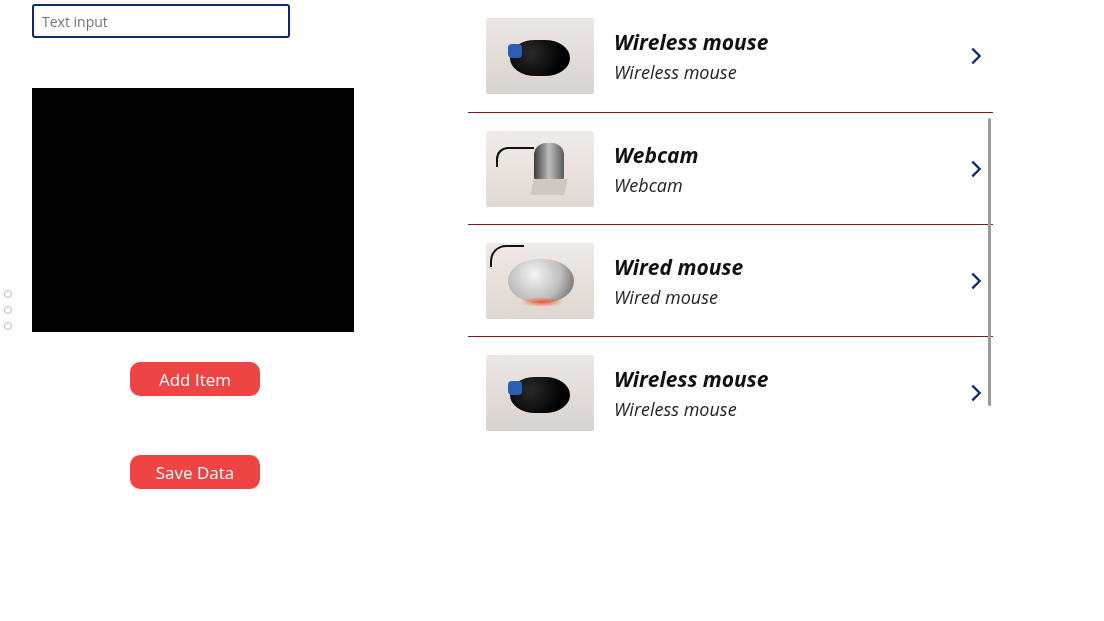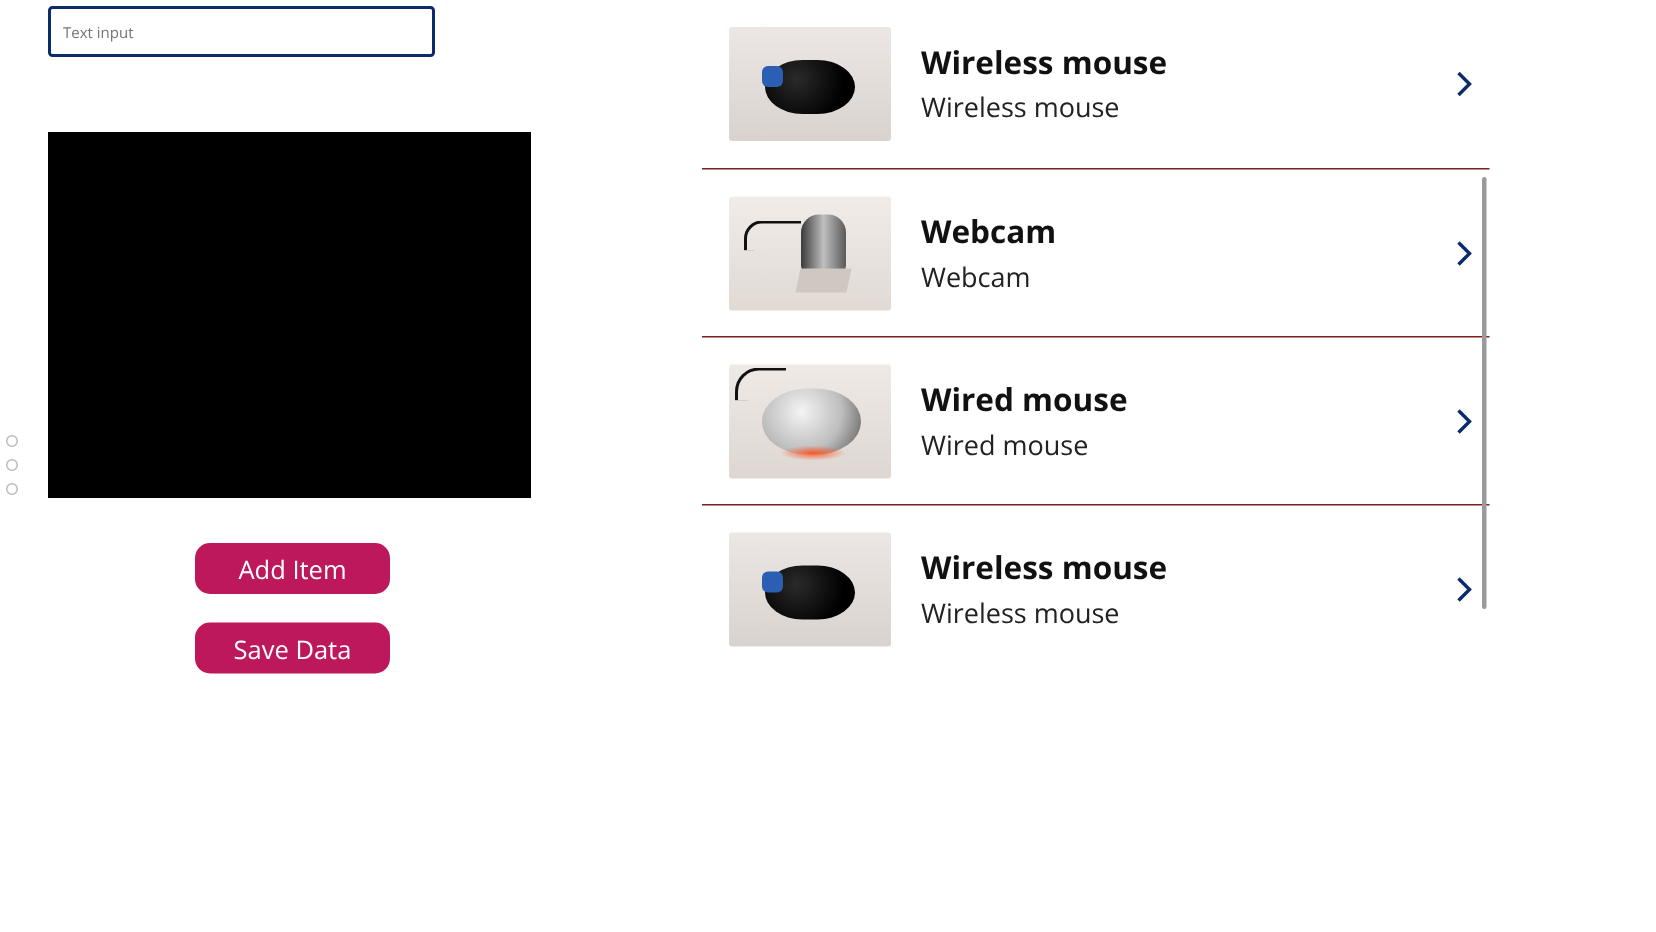--- a/index.html
+++ b/index.html
@@ -26,49 +26,49 @@
     left: 32px;
     top: 0;
     width: 360px;
   }
 
   .text-input {
     width: 258px;
     height: 34px;
     border: 2px solid #0b2b6b;
     border-radius: 3px;
-    font-size: 10px;
+    font-size: 14px;
     padding: 0 8px;
     margin-top: 4px;
     font-family: inherit;
     color: #b91c1c;
   }
 
   .preview {
     width: 322px;
     height: 244px;
     background: #000;
     margin-top: 50px;
   }
 
   .btn {
     display: block;
     width: 130px;
     height: 34px;
     margin-top: 30px;
     margin-left: 98px;
-    background: #be185d;
+    background: #ef4444;
     color: #fff;
     border: none;
     border-radius: 10px;
     font-size: 17px;
     font-family: inherit;
     cursor: pointer;
   }
-  .btn + .btn { margin-top: 19px; }
+  .btn + .btn { margin-top: 59px; }
 
   .list-panel {
     position: absolute;
     left: 468px;
     top: 0;
     width: 525px;
     height: 621px;
   }
 
   .list-row {
@@ -147,21 +147,21 @@
     border-radius: 50%;
   }
   .thumb.wired-mouse .cable {
     position: absolute;
     left: 4px; top: 2px; width: 34px; height: 22px;
     border-top: 2px solid #111;
     border-left: 2px solid #111;
     border-radius: 16px 0 0 0;
   }
 
-  .row-text { flex: 1; }
+  .row-text { flex: 1; font-style: italic; }
   .row-title {
     font-size: 21px;
     font-weight: 700;
     color: #111;
     margin-bottom: 4px;
   }
   .row-sub {
     font-size: 18px;
     color: #222;
   }

